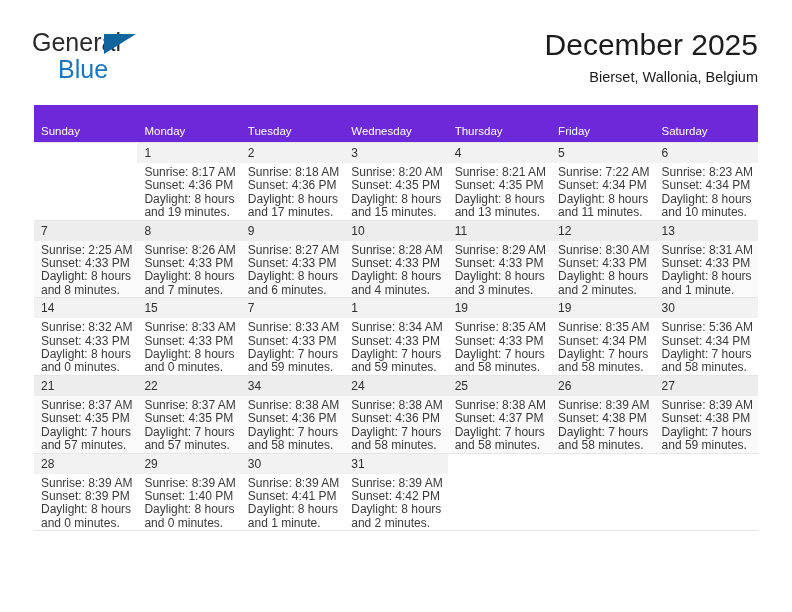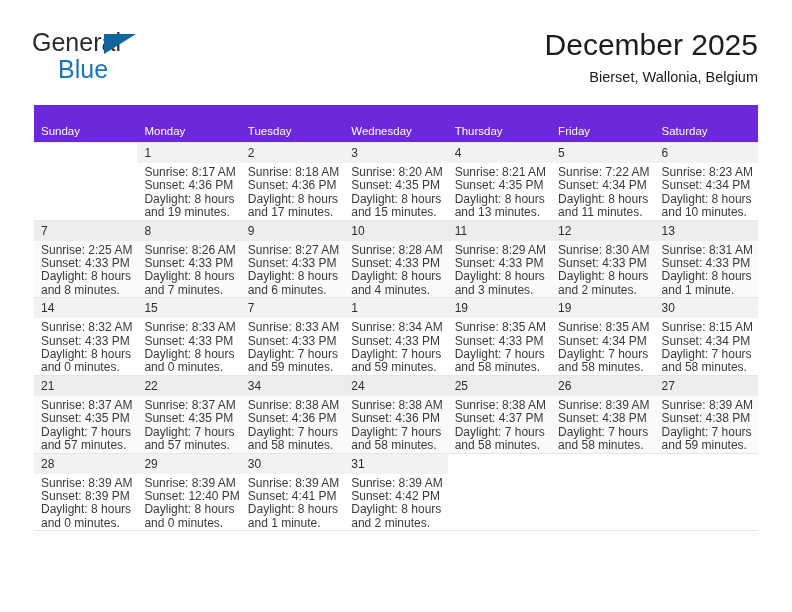--- a/index.html
+++ b/index.html
@@ -390,21 +390,21 @@
                 <div>Sunset: 4:34 PM</div>
                 <div>Daylight: 7 hours</div>
                 <div>and 58 minutes.</div>
               </div>
             </div>
           </td>
         <td>
             <div class="daycell">
               <div class="daynum">30</div>
               <div class="dayinfo">
-                <div>Sunrise: 8:15 AM</div>
+                <div>Sunrise: 5:36 AM</div>
                 <div>Sunset: 4:34 PM</div>
                 <div>Daylight: 7 hours</div>
                 <div>and 58 minutes.</div>
               </div>
             </div>
           </td>
       </tr>
 
       <tr class="week-alt">
         <td>
@@ -496,21 +496,21 @@
                 <div>Daylight: 8 hours</div>
                 <div>and 0 minutes.</div>
               </div>
             </div>
           </td>
         <td>
             <div class="daycell">
               <div class="daynum">29</div>
               <div class="dayinfo">
                 <div>Sunrise: 8:39 AM</div>
-                <div>Sunset: 12:40 PM</div>
+                <div>Sunset: 1:40 PM</div>
                 <div>Daylight: 8 hours</div>
                 <div>and 0 minutes.</div>
               </div>
             </div>
           </td>
         <td>
             <div class="daycell">
               <div class="daynum">30</div>
               <div class="dayinfo">
                 <div>Sunrise: 8:39 AM</div>

